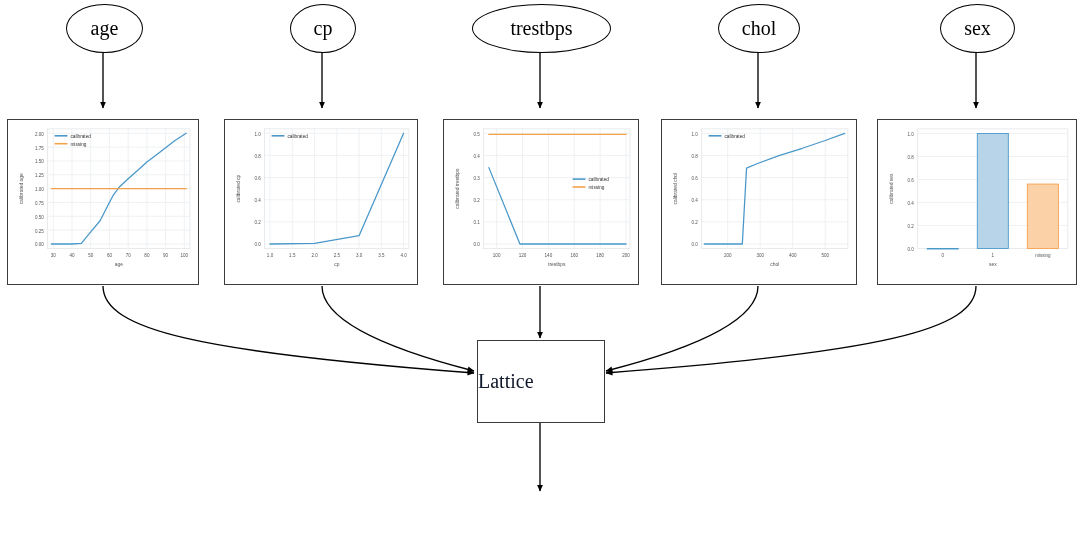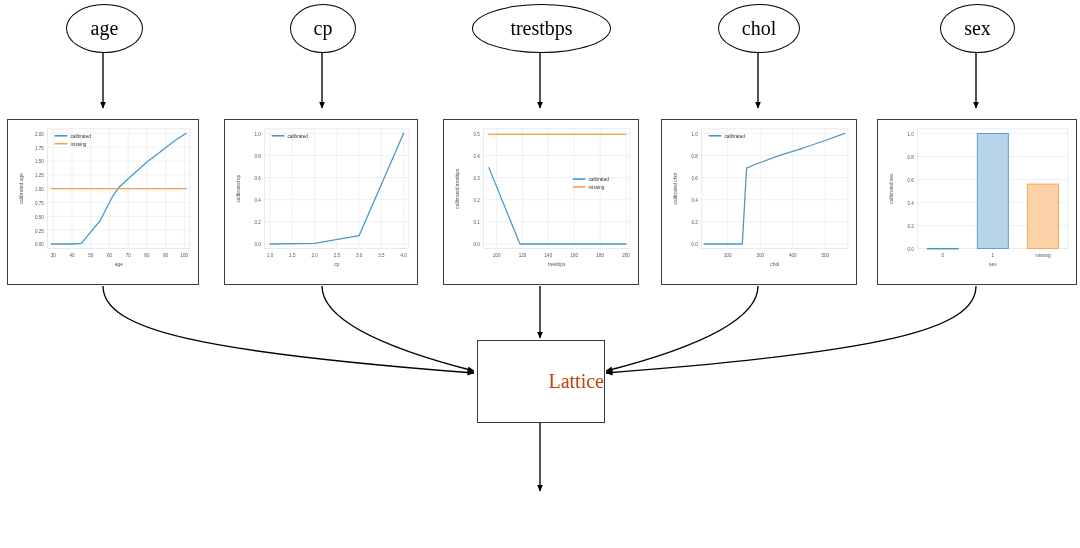--- a/index.html
+++ b/index.html
@@ -3,22 +3,22 @@
 <meta charset="utf-8">
 <style>
   html,body{margin:0;padding:0;background:#ffffff;}
   body{width:1080px;height:548px;position:relative;overflow:hidden;
        font-family:"Liberation Serif",serif;}
   #stage{position:absolute;left:0;top:0;width:1080px;height:404px;}
   .node-oval{position:absolute;border:1.3px solid #000;border-radius:50%;
              background:#fff;display:flex;align-items:center;justify-content:center;
              font-family:"Liberation Serif",serif;font-size:20px;color:#000;}
   .node-box{position:absolute;border:1.5px solid #3a3a3a;background:#fff;
-            display:flex;align-items:center;justify-content:flex-end;
-            font-family:"Liberation Serif",serif;font-size:20px;color:#c2410c;}
+            display:flex;align-items:center;justify-content:flex-start;
+            font-family:"Liberation Serif",serif;font-size:20px;color:#0f172a;}
   .panel{position:absolute;border:1.6px solid #3c3c3c;background:#ffffff;
          box-sizing:border-box;overflow:hidden;}
   .plotsvg{display:block;width:100%;height:100%;}
   .edges{position:absolute;left:0;top:0;width:1080px;height:548px;
          pointer-events:none;}
   text{font-family:"Liberation Sans",sans-serif;}
 </style>
 </head>
 <body>
 

